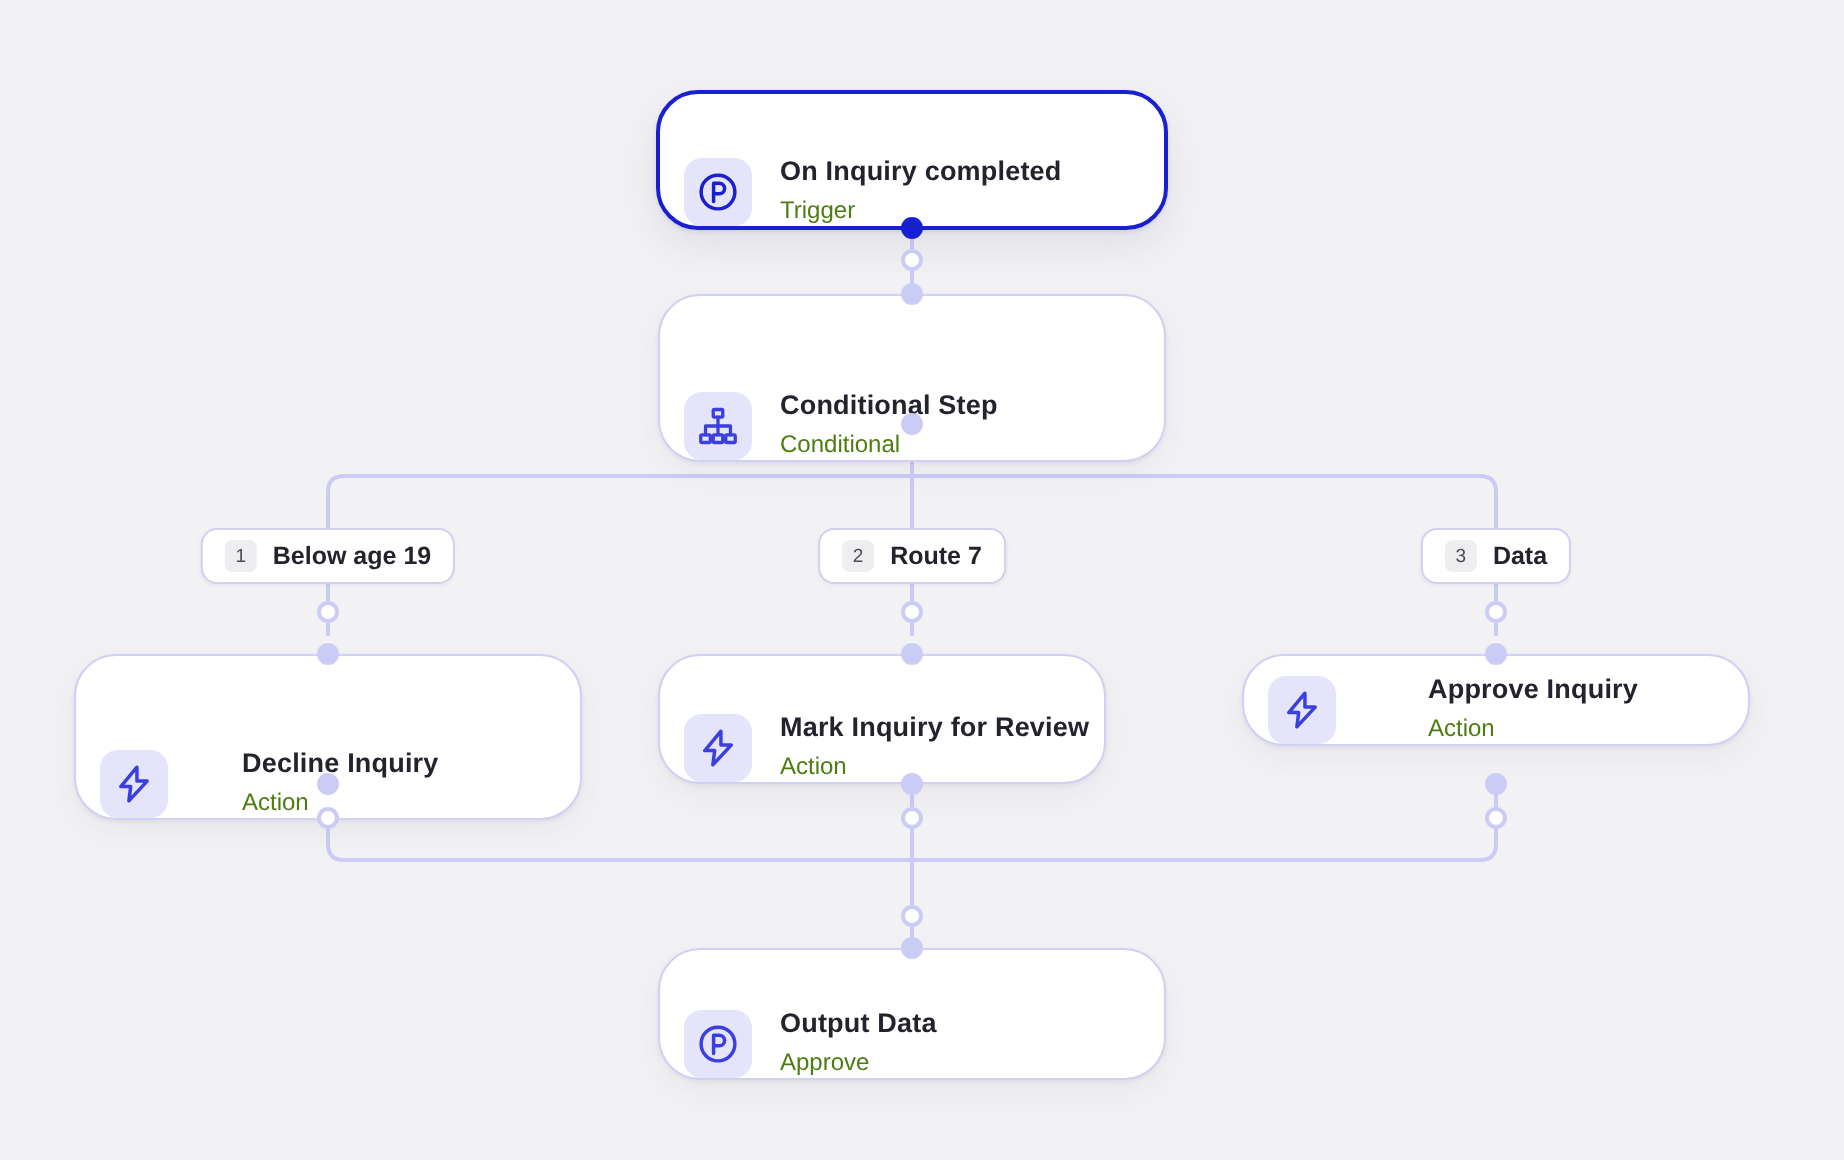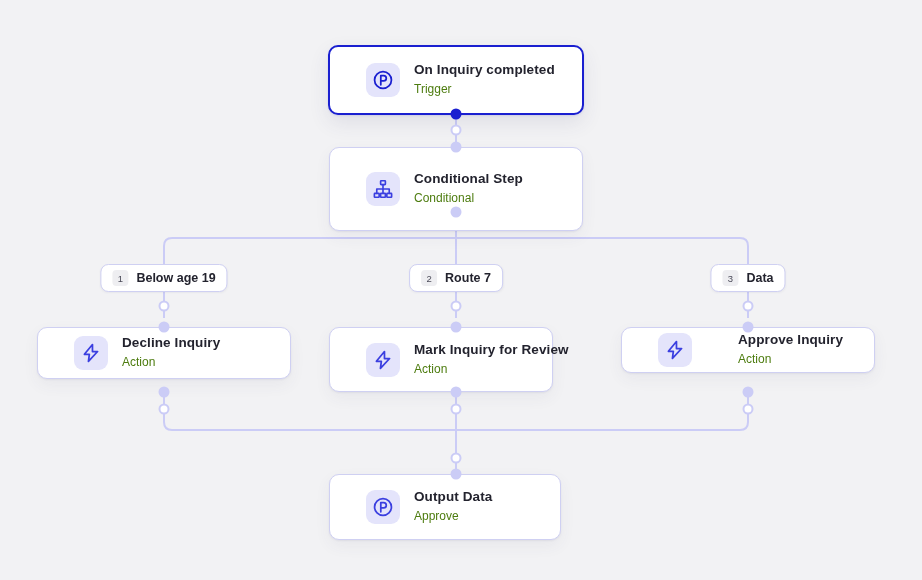--- a/index.html
+++ b/index.html
@@ -26,24 +26,24 @@
     height: 580px;
     pointer-events: none;
   }
 
   
   .node {
     position: absolute;
     box-sizing: border-box;
     background: #ffffff;
     border: 1px solid #cfd0f2;
-    border-radius: 10px;
-    display: flex;
-    align-items: center;
-    padding: 0 36px;
+    border-radius: 21px;
+    display: flex;
+    align-items: flex-end;
+    padding: 0 12px;
     box-shadow: 0 1px 2px rgba(60,60,110,.07), 0 6px 16px rgba(60,60,110,.06);
     z-index: 3;
   }
   .node.trigger {
     border: 2px solid #1a1fd0;
     box-shadow: 0 1px 2px rgba(26,31,208,.10), 0 8px 20px rgba(60,60,110,.10);
   }
   .icon-box {
     width: 34px;
     height: 34px;
@@ -173,21 +173,21 @@
           <path d="M12 7.2 V12 M5.2 16.8 V12 H18.8 V16.8 M12 12 V16.8" stroke-linecap="round"></path>
         </g>
       </svg>
     </span>
     <span class="labels">
       <span class="title">Conditional Step</span>
       <span class="subtitle">Conditional</span>
     </span>
   </div>
 
-  <div class="node" style="left:37px; top:327px; width:254px; height:52px;">
+  <div class="node" style="left:37px; top:327px; width:254px; height:83px;gap:23px;">
     <span class="icon-box">
       <svg width="22" height="22" viewBox="0 0 24 24">
         <path d="M13.6 2.8 L4.8 13.4 h5.4 L9.2 21.2 L19.2 10.4 h-5.6 z" fill="none" stroke="#3b3fe0" stroke-width="1.9" stroke-linejoin="round"></path>
       </svg>
     </span>
     <span class="labels">
       <span class="title">Decline Inquiry</span>
       <span class="subtitle">Action</span>
     </span>
   </div>
@@ -209,21 +209,21 @@
       <svg width="22" height="22" viewBox="0 0 24 24">
         <path d="M13.6 2.8 L4.8 13.4 h5.4 L9.2 21.2 L19.2 10.4 h-5.6 z" fill="none" stroke="#3b3fe0" stroke-width="1.9" stroke-linejoin="round"></path>
       </svg>
     </span>
     <span class="labels">
       <span class="title">Approve Inquiry</span>
       <span class="subtitle">Action</span>
     </span>
   </div>
 
-  <div class="node" style="left:329px; top:474px; width:232px; height:66px;">
+  <div class="node" style="left:329px; top:474px; width:254px; height:66px;">
     <span class="icon-box">
       <svg width="22" height="22" viewBox="0 0 24 24">
         <circle cx="12" cy="12" r="9.2" fill="none" stroke="#3b3fe0" stroke-width="1.9"></circle>
         <path d="M9.6 17.2 V7.2 h3.1 a2.9 2.9 0 0 1 0 5.8 H9.6" fill="none" stroke="#3b3fe0" stroke-width="1.9" stroke-linecap="round" stroke-linejoin="round"></path>
       </svg>
     </span>
     <span class="labels">
       <span class="title">Output Data</span>
       <span class="subtitle">Approve</span>
     </span>

